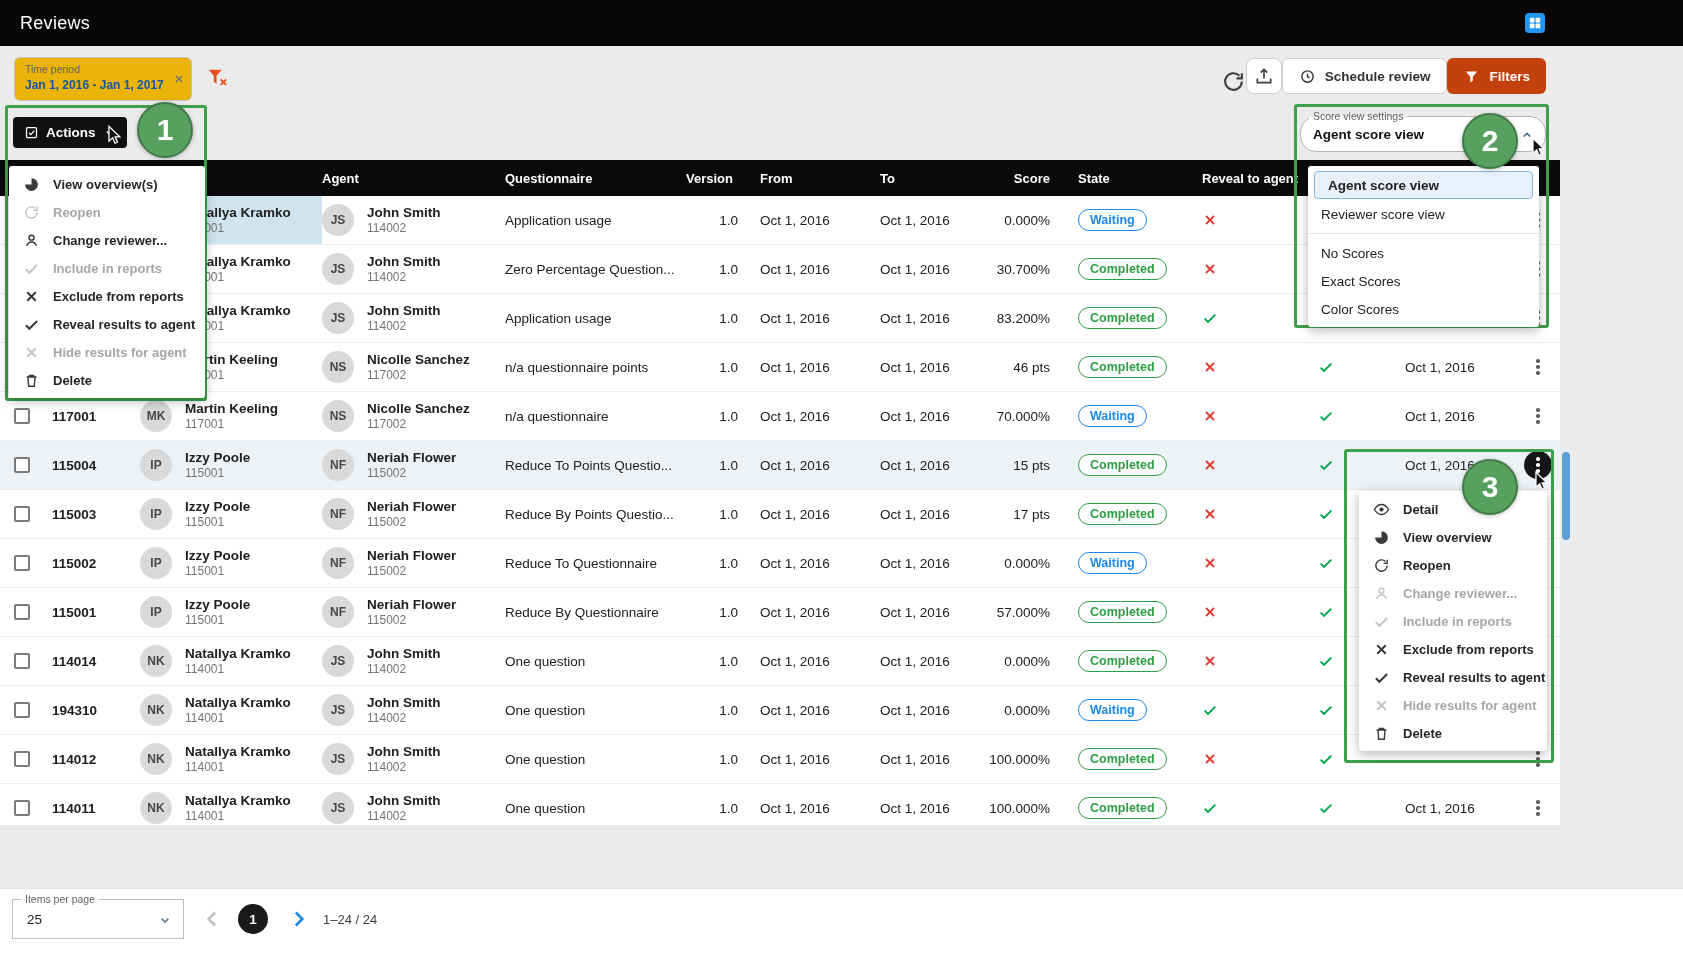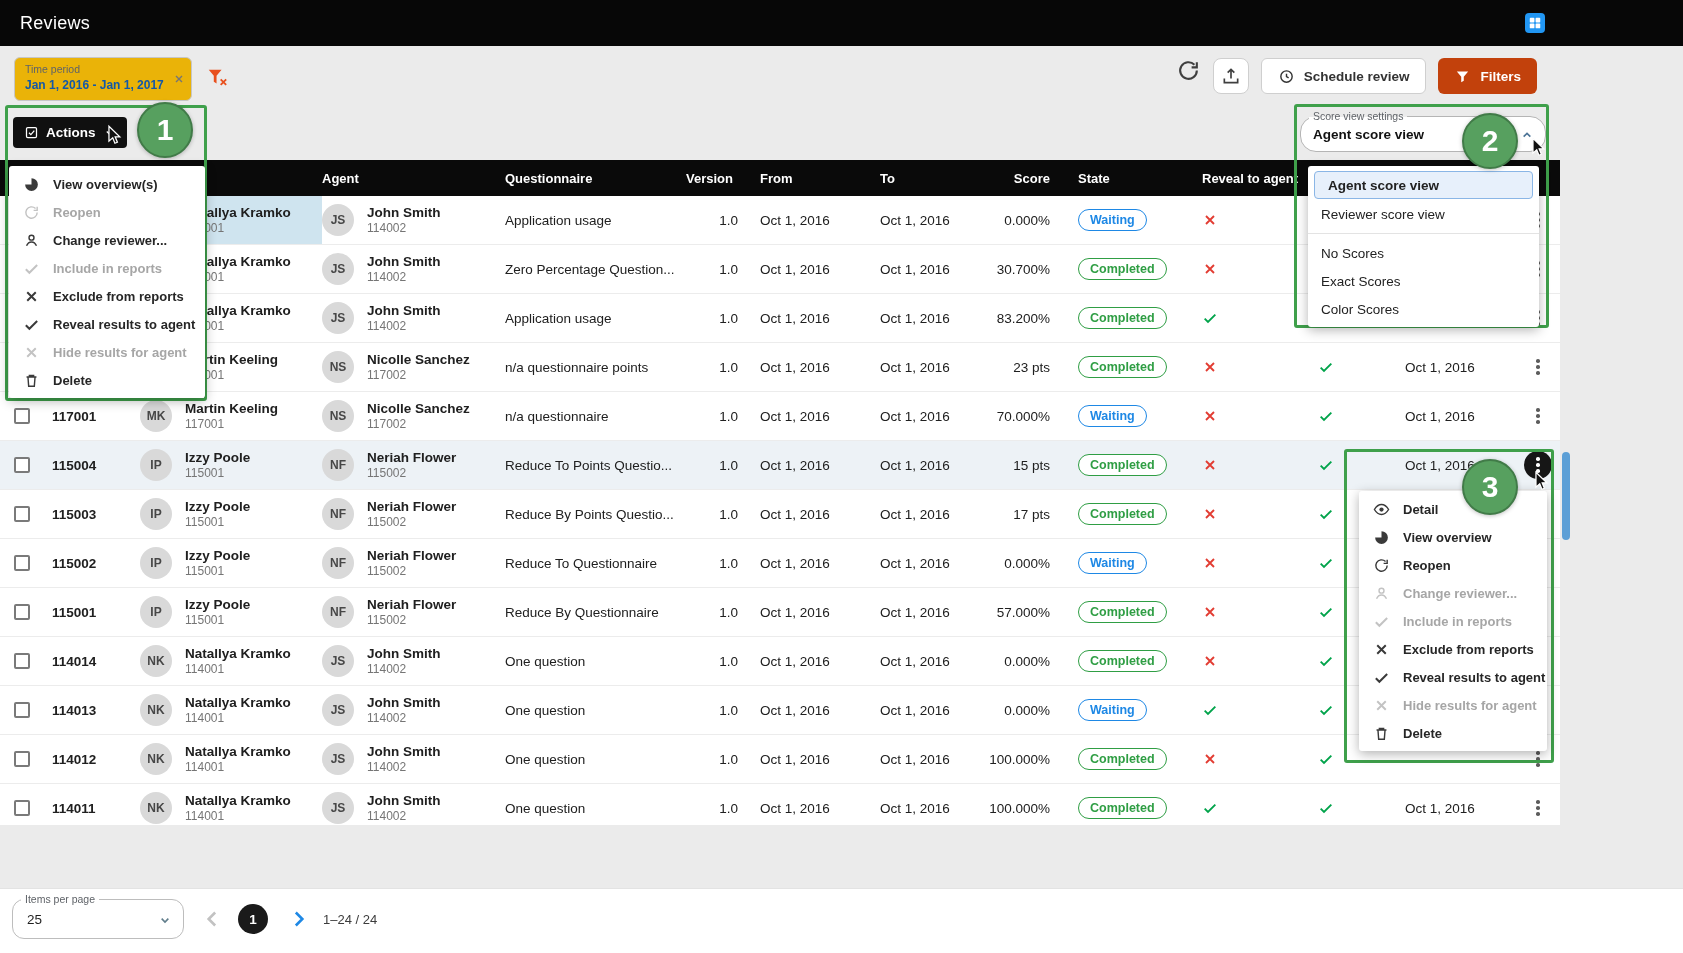--- a/index.html
+++ b/index.html
@@ -11,21 +11,21 @@
 .appbar{position:absolute;left:0;top:0;width:1683px;height:46px;background:#070707;z-index:6}
 .appbar .title{position:absolute;left:20px;top:0;line-height:46px;color:#fff;font-size:18px;font-weight:400;letter-spacing:.3px}
 .app-badge{position:absolute;right:138px;top:13px;width:20px;height:20px;border-radius:4px;background:#2196f3;color:#fff;padding:3px;z-index:7}
 
 
 .chip{position:absolute;left:14px;top:57px;width:178px;height:44px;background:#eab308;border:1px solid #c6c6c6;border-radius:6px;padding:5px 10px;z-index:20}
 .chip-label{font-size:10.5px;color:#5f6368}
 .chip-value{font-size:12px;color:#1258a8;font-weight:700;margin-top:3px;white-space:nowrap}
 .chip-close{position:absolute;right:6px;top:15px;width:12px;height:12px;color:#757575}
 .filter-off{position:absolute;left:206px;top:66px;width:22px;height:22px;color:#e8501e;z-index:20}
-.tb-right{position:absolute;right:146px;top:58px;display:flex;align-items:flex-start;gap:12px;z-index:20}
+.tb-right{position:absolute;right:137px;top:58px;display:flex;align-items:flex-end;z-index:20}
 .icon-btn{cursor:pointer}
 .icon-btn.plain{width:25px;height:25px;border:none;background:none;color:#3f3f3f}
 .icon-btn.boxed{width:36px;height:36px;border:1px solid #cfcfcf;border-radius:8px;background:#fff;color:#3f3f3f;padding:7px}
 .btn{height:36px;border-radius:6px;display:flex;align-items:center;gap:9px;font-size:13.5px;font-weight:600;padding:0 16px;cursor:pointer}
 .btn.outline{background:#fff;border:1px solid #cfcfcf;color:#333}
 .btn.primary{background:#c2410c;border:none;color:#fff}
 .bi{width:17px;height:17px}
 
 
 .actions-btn{position:absolute;left:13px;top:117px;height:31px;background:#101010;color:#fff;border:none;border-radius:4px;display:flex;align-items:center;gap:7px;padding:0 11px;font-size:13.5px;font-weight:700;z-index:20;cursor:pointer}
@@ -74,21 +74,21 @@
 .stat-ic{width:16px;height:16px;display:inline-flex}
 .stat-ic.yes{color:#00a34a}.stat-ic.no{color:#e23c32}
 .dots{width:28px;height:28px;border-radius:50%;display:flex;flex-direction:column;align-items:center;justify-content:center;gap:2.5px}
 .dots i{width:3.5px;height:3.5px;border-radius:50%;background:#5d5d5d;display:block}
 .dots.active{background:#161616}
 .dots.active i{background:#fff}
 .vscroll{position:absolute;left:1562px;top:452px;width:8px;height:88px;border-radius:4px;background:#5c9fd6;z-index:8}
 
 
 .footer{position:absolute;left:0;top:888px;width:1683px;height:65px;background:#fff;border-top:1px solid #e3e3e3;z-index:6}
-.pp-select{position:absolute;left:12px;top:10px;width:172px;height:40px;border:1px solid #bdbdbd;border-radius:12px;background:#fff;display:flex;align-items:center;padding:0 14px;cursor:pointer}
+.pp-select{position:absolute;left:12px;top:10px;width:172px;height:40px;border:1px solid #bdbdbd;border-radius:0;background:#fff;display:flex;align-items:center;padding:0 14px;cursor:pointer}
 .pp-label{position:absolute;top:-7px;left:8px;background:#fff;padding:0 4px;font-size:10.5px;color:#5f6368}
 .pp-value{font-size:13.5px}
 .pp-chev{position:absolute;right:10px;top:12px;width:16px;height:16px;color:#607d8b}
 .pg-prev{position:absolute;left:200px;top:17px;width:26px;height:26px;color:#c2c2c2}
 .pg-page{position:absolute;left:238px;top:15px;width:30px;height:30px;border-radius:50%;background:#1a1a1a;color:#fff;font-size:13.5px;font-weight:600;display:flex;align-items:center;justify-content:center;cursor:pointer}
 .pg-next{position:absolute;left:285px;top:17px;width:26px;height:26px;color:#1e88e5;cursor:pointer}
 .pg-range{position:absolute;left:323px;top:23px;font-size:13px;color:#3c3c3c}
 
 
 .co-box{position:absolute;border:3px solid #3fa04b;border-radius:3px;z-index:30;pointer-events:none}
@@ -365,21 +365,21 @@
           <div class="cell c-anm">
             <div>
               <div class="nm">Nicolle Sanchez</div>
               <div class="num">117002</div>
             </div>
           </div>
           <div class="cell c-q">n/a questionnaire points</div>
           <div class="cell c-ver">1.0</div>
           <div class="cell c-from">Oct 1, 2016</div>
           <div class="cell c-to">Oct 1, 2016</div>
-          <div class="cell c-score">23 pts</div>
+          <div class="cell c-score">46 pts</div>
           <div class="cell c-state">
             <span class="badge completed">Completed</span>
           </div>
           <div class="cell c-rev">
             <span class="stat-ic no">
               <svg viewBox="0 0 24 24" fill="none" stroke="currentColor" stroke-width="2.8">
                 <path d="M6 6l12 12M18 6L6 18"></path>
               </svg>
             </span>
           </div>
@@ -720,21 +720,21 @@
               <i></i>
               <i></i>
               <i></i>
             </span>
           </div>
         </div>
         <div class="trow">
           <div class="cell c-cb">
             <span class="ckb"></span>
           </div>
-          <div class="cell c-id">114013</div>
+          <div class="cell c-id">194310</div>
           <div class="cell c-rav">
             <span class="av">NK</span>
           </div>
           <div class="cell c-rnm">
             <div>
               <div class="nm">Natallya Kramko</div>
               <div class="num">114001</div>
             </div>
           </div>
           <div class="cell c-aav">

